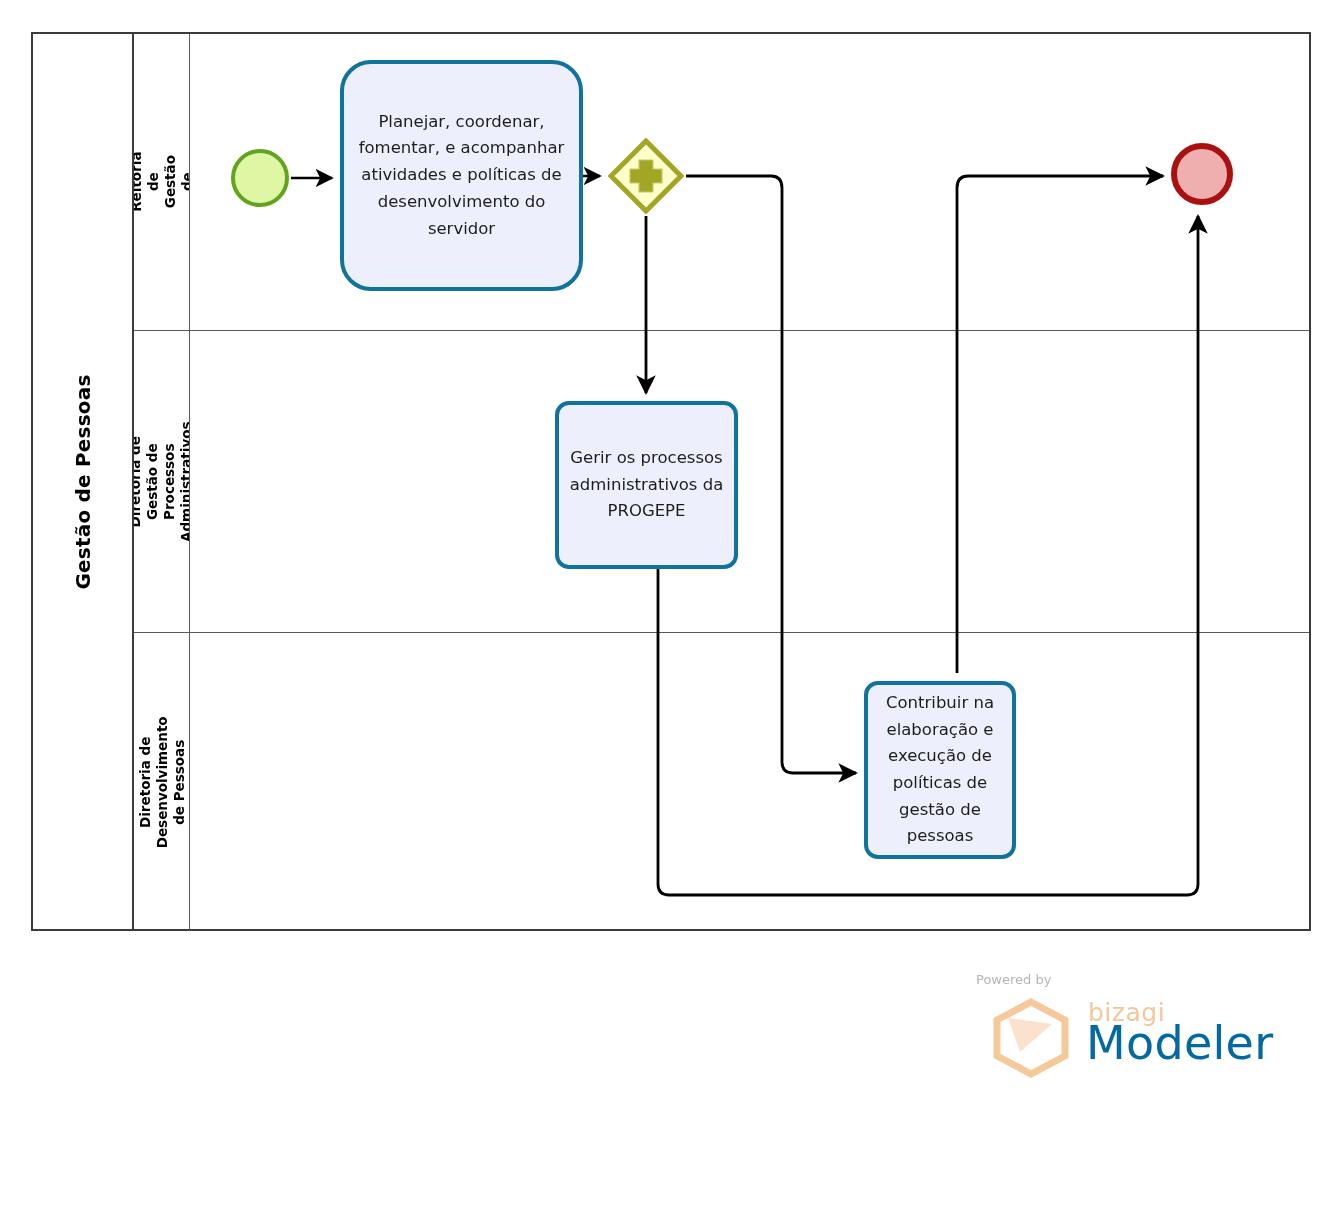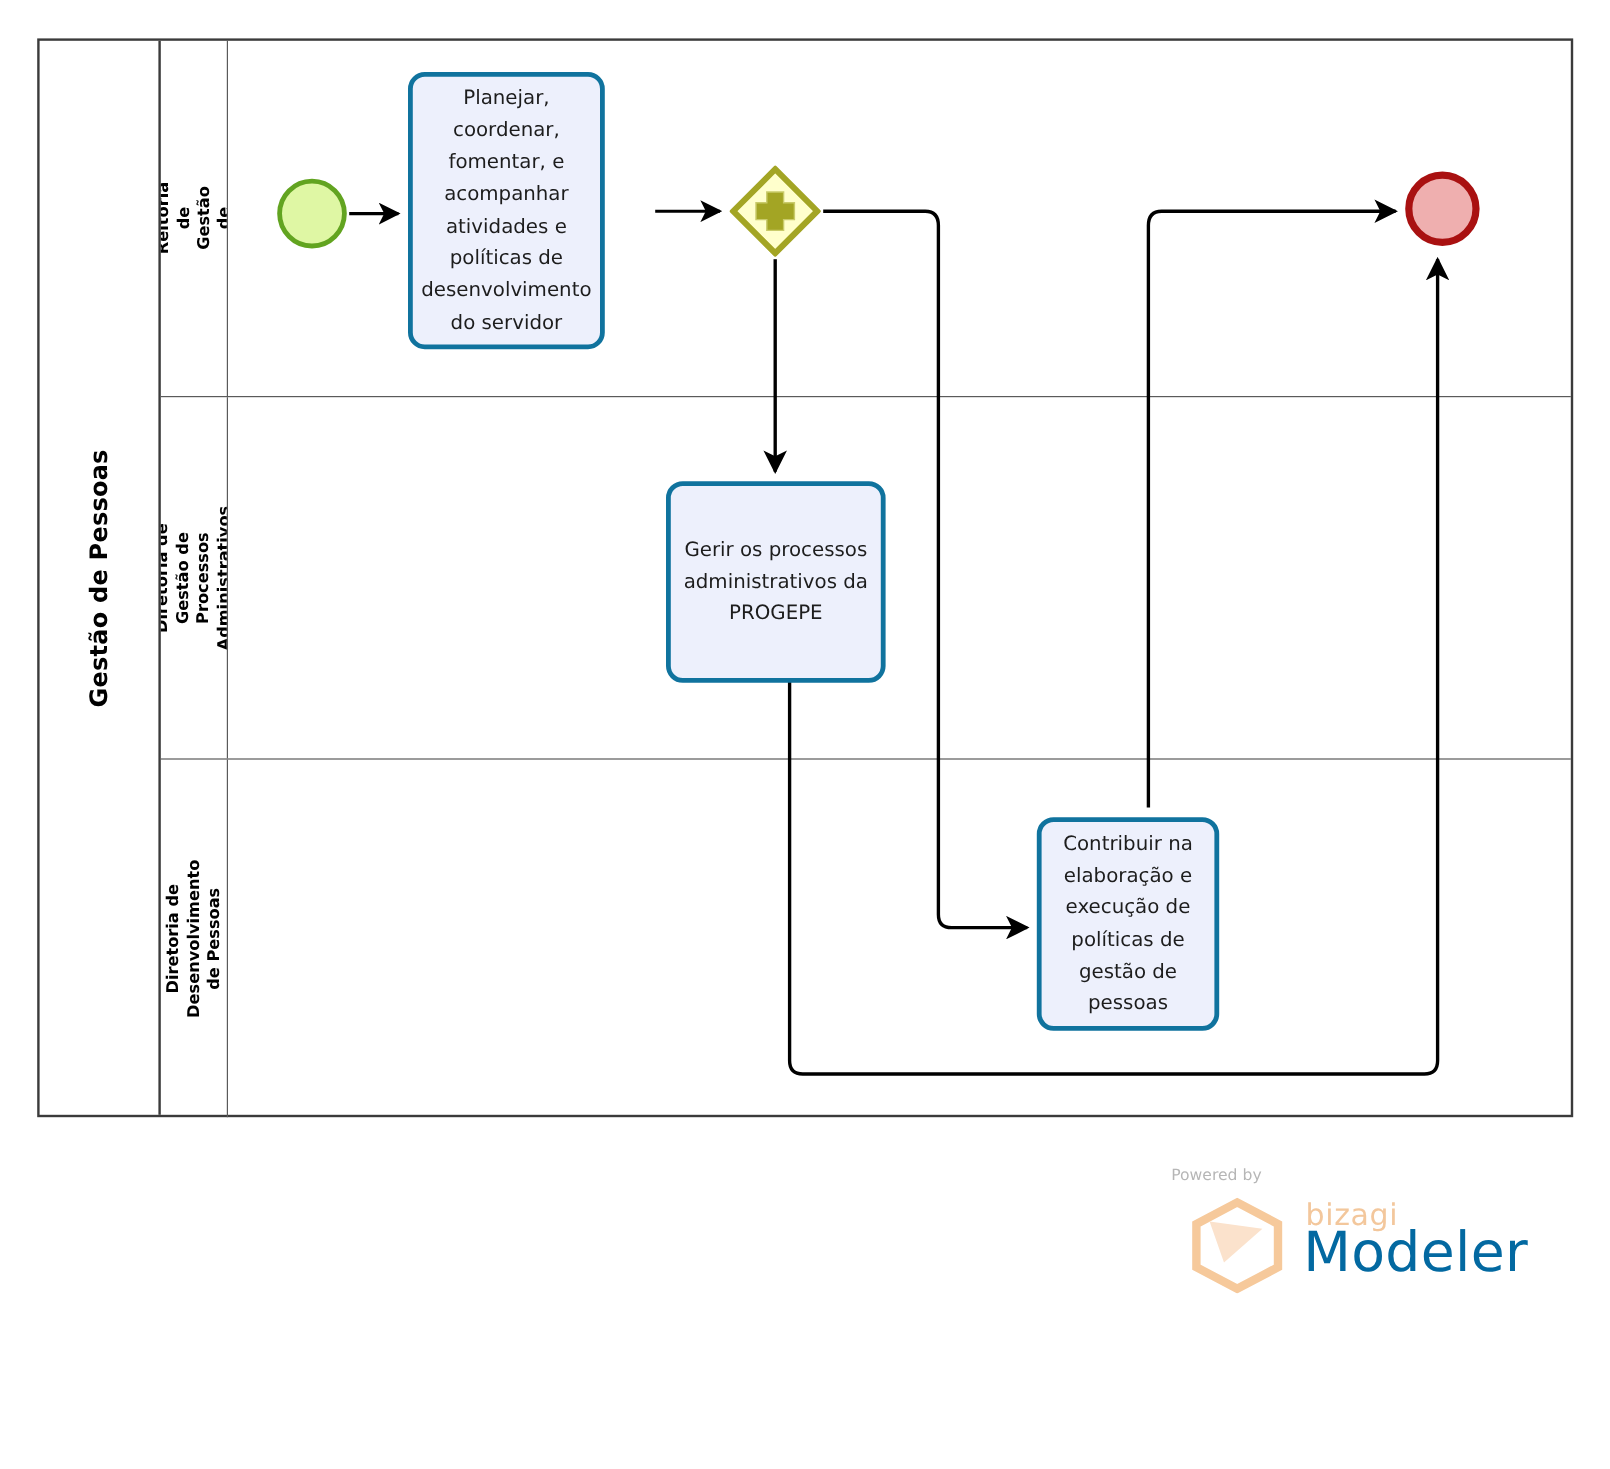--- a/index.html
+++ b/index.html
@@ -133,21 +133,21 @@
     border-radius: 14px;
     display: flex;
     align-items: center;
     justify-content: center;
     text-align: center;
     color: #1d1d1d;
     font-size: 16.5px;
     line-height: 1.62;
     padding: 4px 6px;
   }
-  #task-planejar   { left: 340px; top: 60px;  width: 164px; height: 231px; }
+  #task-planejar   { left: 340px; top: 60px;  width: 243px; height: 231px; border-radius: 31px; }
   #task-gerir      { left: 555px; top: 401px; width: 183px; height: 168px; }
   #task-contribuir { left: 864px; top: 681px; width: 152px; height: 178px; }
 
   .gateway {
     position: absolute;
     left: 608px; top: 138px;
     width: 76px; height: 76px;
   }
   .gateway svg { display: block; }
 

